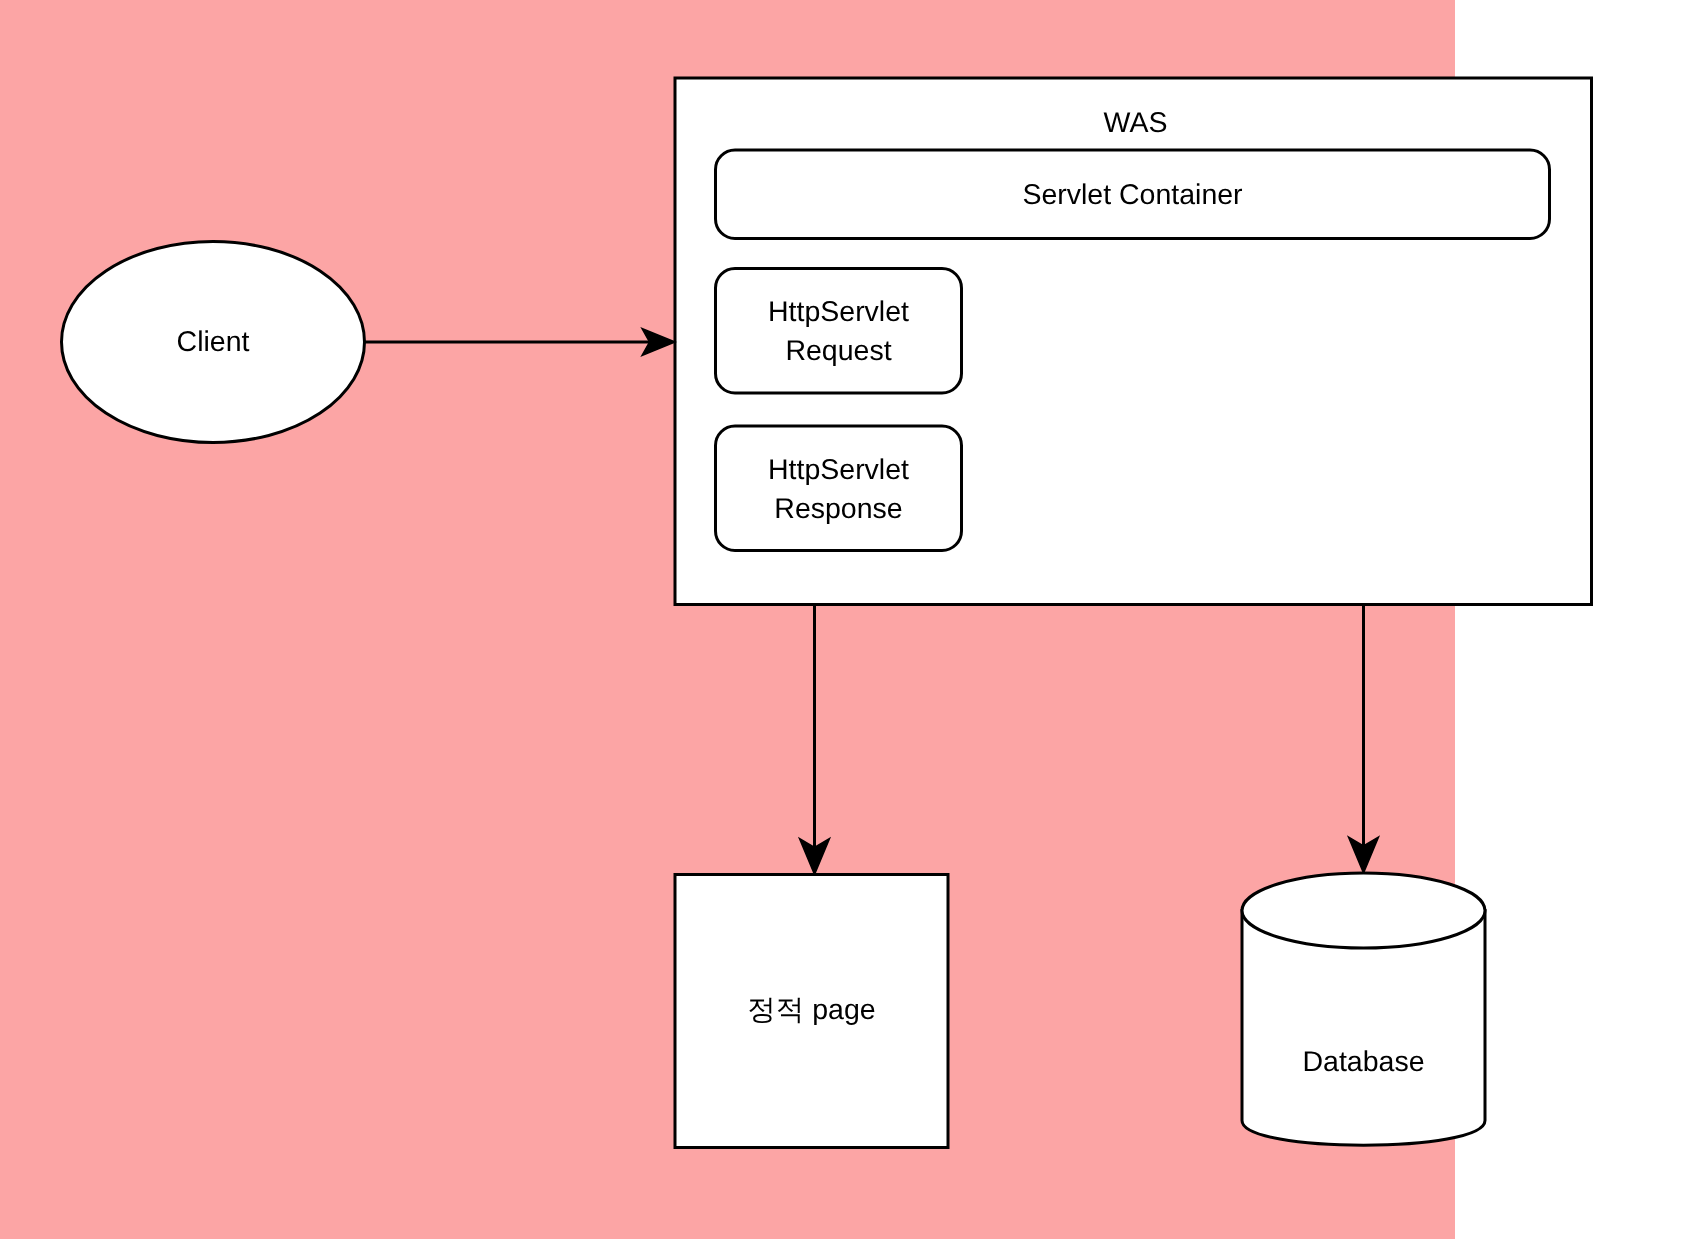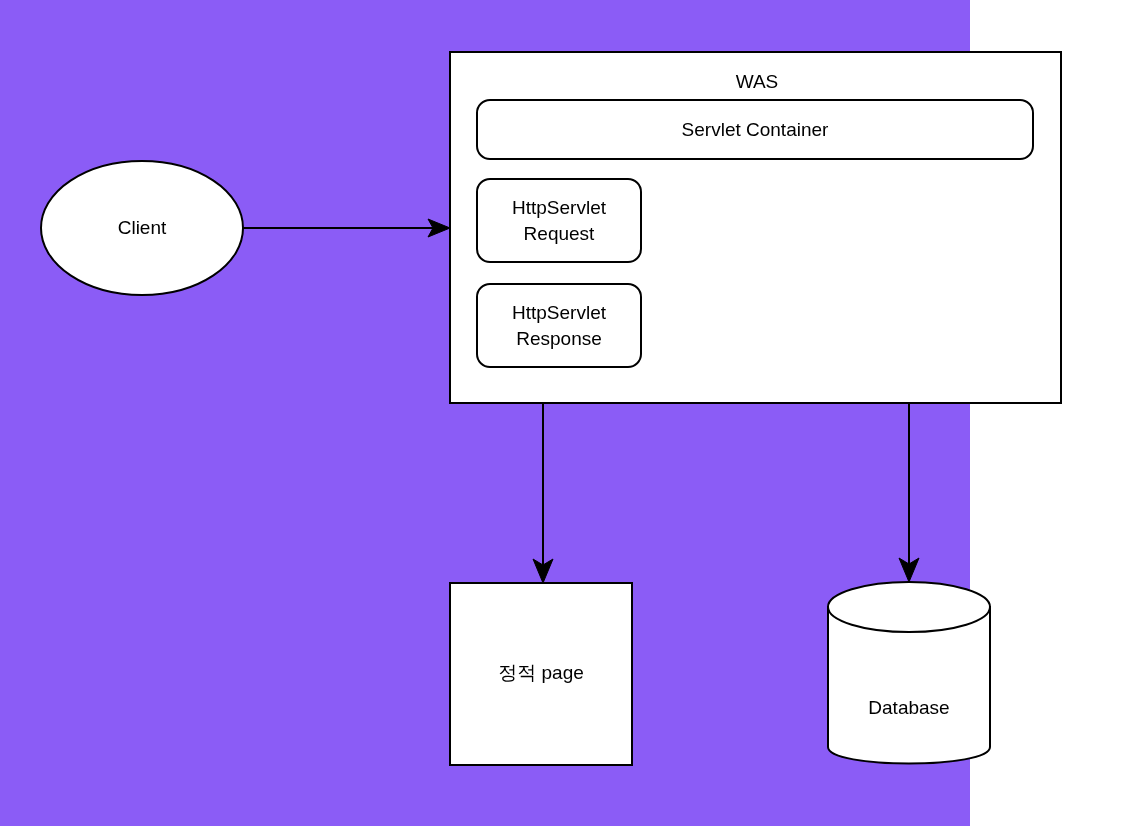--- a/index.html
+++ b/index.html
@@ -10,21 +10,21 @@
   body {
     width: 1126px;
     height: 826px;
     font-family: "Liberation Sans", "DejaVu Sans", sans-serif;
     overflow: hidden;
   }
   #diagram-canvas {
     position: relative;
     width: 970px;
     height: 826px;
-    background: #8b5cf6;
+    background: #fca5a5;
   }
   #diagram-svg {
     position: absolute;
     top: 0;
     left: 0;
     width: 1126px;
     height: 826px;
   }
   .shape-stroke {
     fill: #ffffff;

